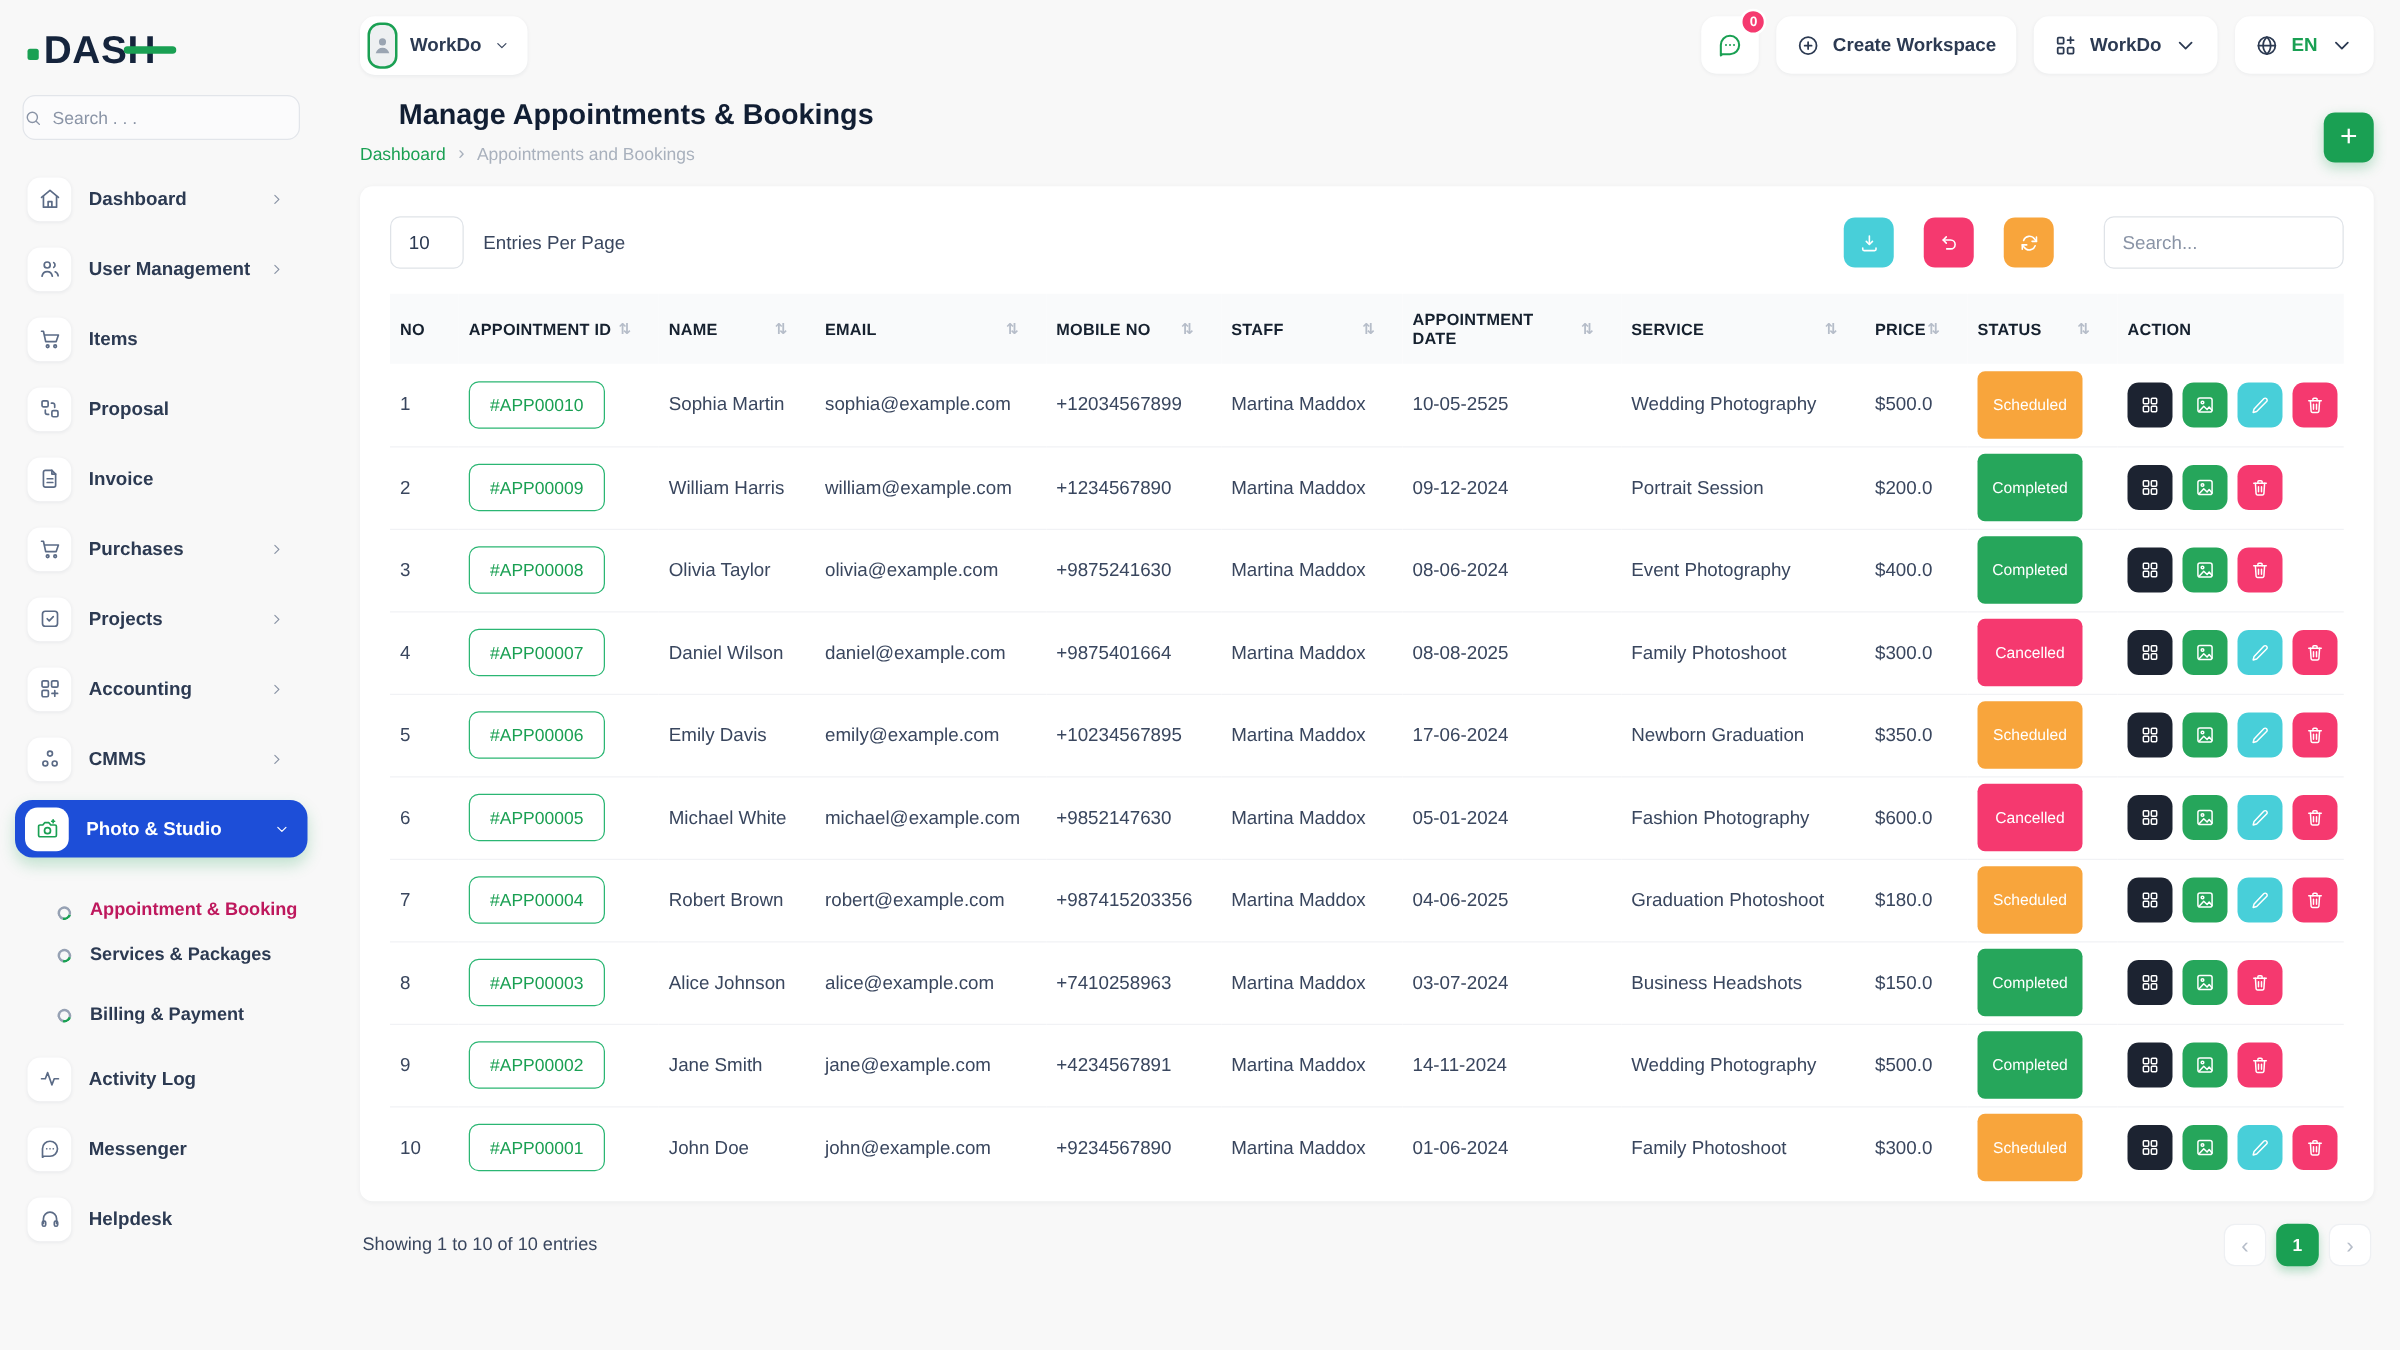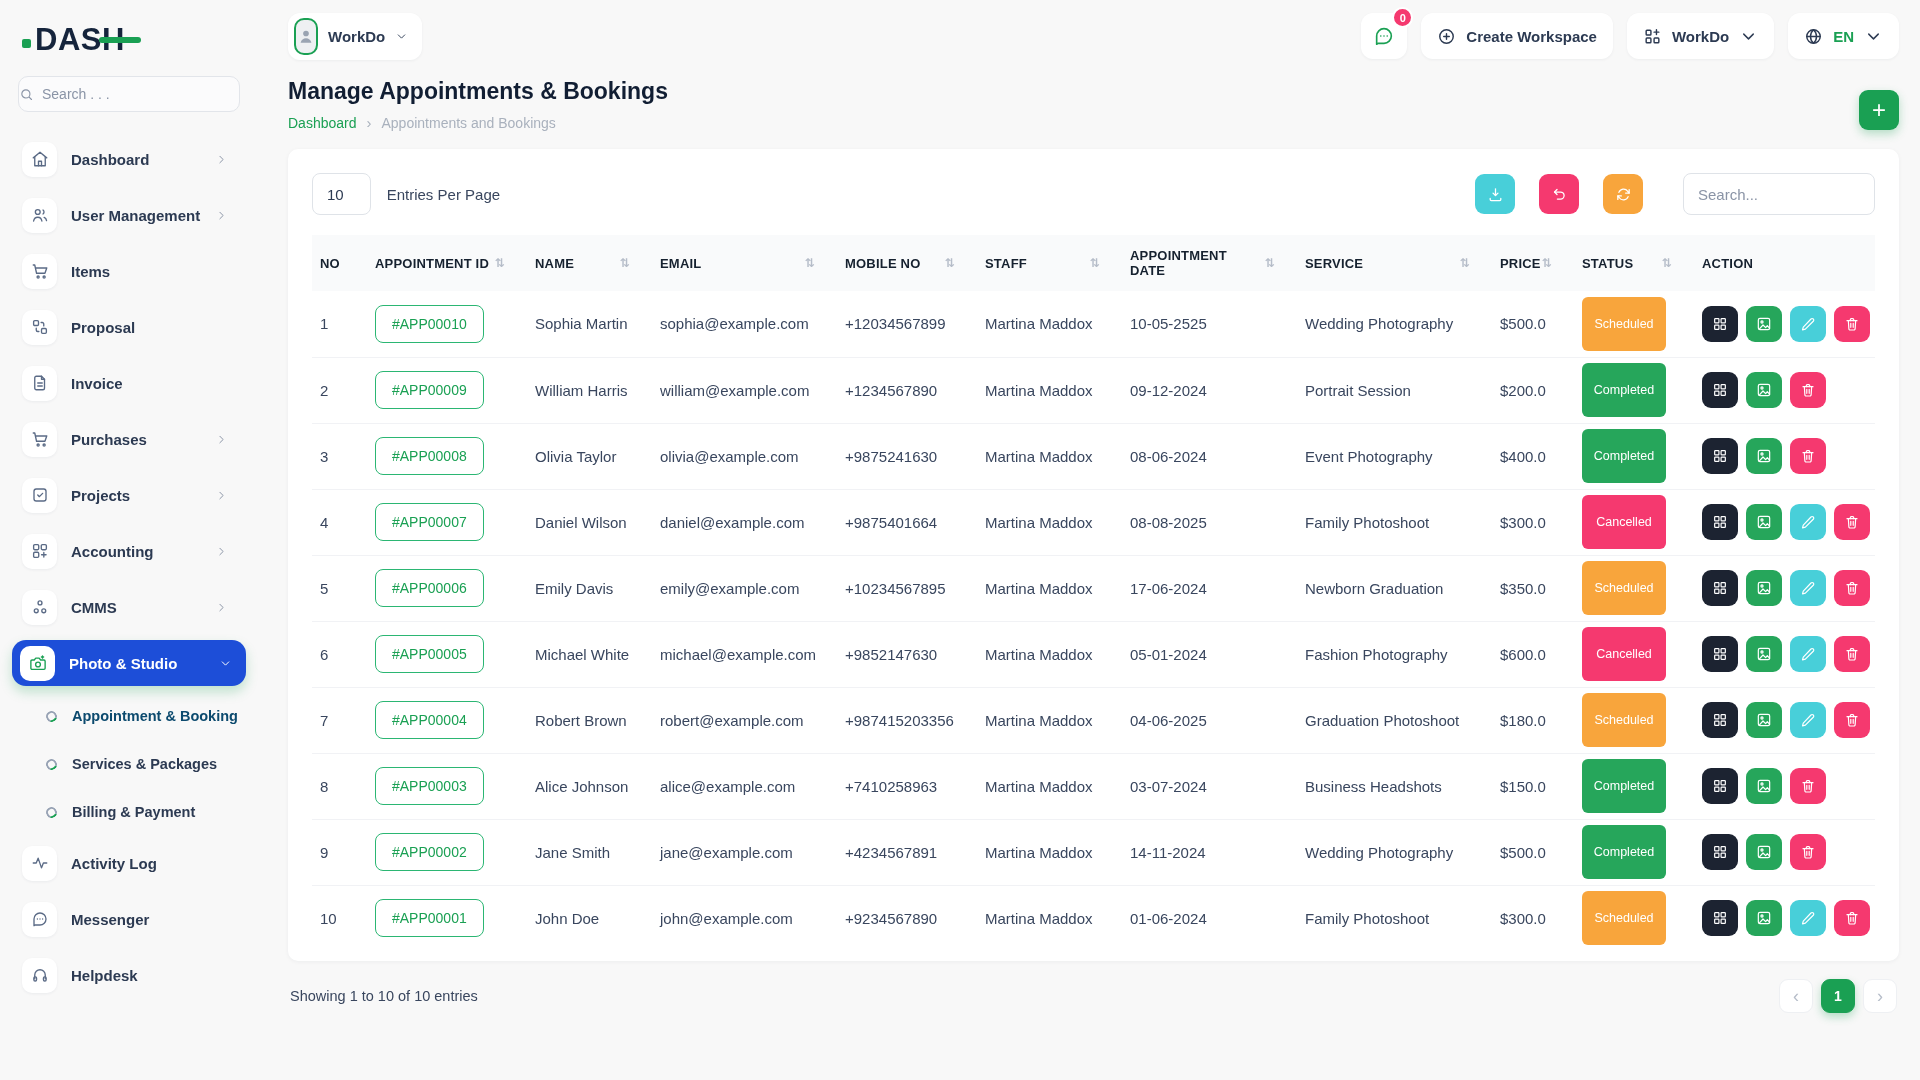--- a/index.html
+++ b/index.html
@@ -31,21 +31,21 @@
   .icon-box .ic { width:18px; height:18px; }
   .mi-label { margin-left:14px; font-size:15px; font-weight:600; color:#2c3a52; }
   .menu-item .chev { width:13px; height:13px; margin-left:auto; color:#8a94a6; }
   .menu-item.active { background:#1d4ed8; padding:0 14px 0 8px; margin-left:-6px; margin-right:-6px;
     box-shadow:0 6px 12px rgba(26,160,83,.25); }
   .menu-item.active .icon-box { color:#1aa053; box-shadow:none; }
   .menu-item.active .mi-label { color:#fff; }
   .menu-item.active .chev { color:#fff; }
   .sub-item { display:flex; align-items:center; height:40px; margin-bottom:8px; padding-left:28px; gap:15px;
     font-size:14.5px; font-weight:600; color:#2c3a52; cursor:pointer; }
-  .sub-item.active { color:#0c4a6e; }
+  .sub-item.active { color:#be185d;align-items:flex-end; }
   .ring { width:11px; height:11px; border-radius:50%; border:2px solid #97a2b4; border-bottom-color:#1aa053;
     transform:rotate(-30deg); flex-shrink:0; }
 
   
   .main { flex:1; padding:0 22px 0 30px; display:flex; flex-direction:column; }
   .topbar { display:flex; align-items:center; justify-content:space-between; padding-top:12px; height:60px; }
   .ws-select { display:flex; align-items:center; gap:10px; background:#fff; border-radius:12px;
     padding:5px 14px 5px 6px; box-shadow:0 1px 3px rgba(20,30,60,.05); cursor:pointer; }
   .avatar { width:37px; height:37px; border:2px solid #1aa053; border-radius:10px; background:#eef0f2;
     display:flex; align-items:center; justify-content:center; color:#9aa4b2; }
@@ -59,21 +59,21 @@
   .nbadge { position:absolute; top:-6px; right:-6px; min-width:21px; height:21px; background:#f5396f;
     border:2px solid #fff; border-radius:50%; color:#fff; font-size:11px; font-weight:700;
     display:flex; align-items:center; justify-content:center; }
   .pill { display:flex; align-items:center; gap:10px; height:46px; padding:0 16px; background:#fff; border:none;
     border-radius:12px; font-family:inherit; font-size:15px; font-weight:600; color:#2c3a52; cursor:pointer;
     box-shadow:0 1px 3px rgba(20,30,60,.05); }
   .pill .ic { width:19px; height:19px; }
   .lang { color:#1aa053; }
 
   .page-head { display:flex; justify-content:space-between; align-items:flex-start; margin-top:18px; }
-  h1 { font-size:23px; font-weight:700; color:#111e33; }
+  h1 { font-size:23px; font-weight:700; color:#111e33;margin-left:31px; }
   .breadcrumb { margin-top:9px; font-size:14px; display:flex; align-items:center; gap:10px; }
   .breadcrumb a { color:#1aa053; text-decoration:none; cursor:pointer; }
   .bc-sep { color:#a9b1bd; font-size:15px; }
   .bc-current { color:#a9b1bd; }
   .add-btn { width:40px; height:40px; margin-top:12px; background:#1aa053; color:#fff; border:none;
     border-radius:9px; font-size:24px; font-weight:400; line-height:1; cursor:pointer;
     box-shadow:0 4px 10px rgba(26,160,83,.3); }
 
   
   .card { background:#fff; border-radius:10px; margin-top:18px; padding:24px 24px 10px 24px;

